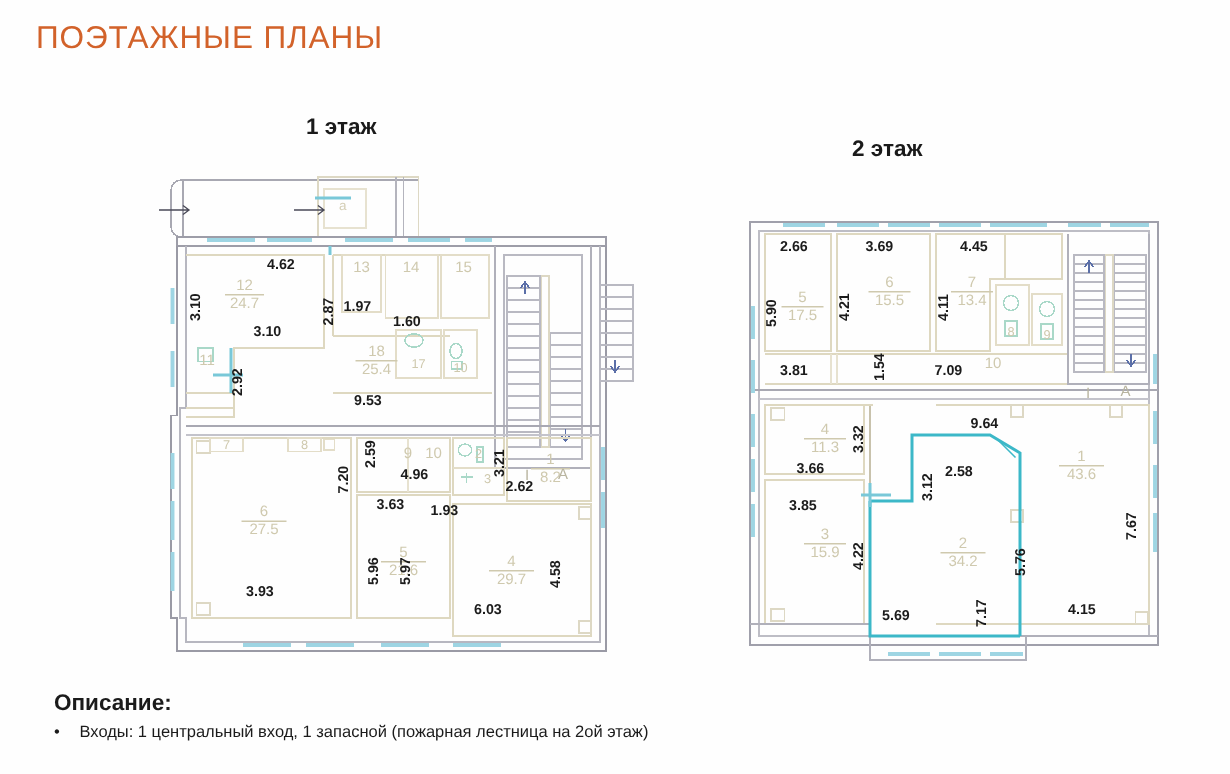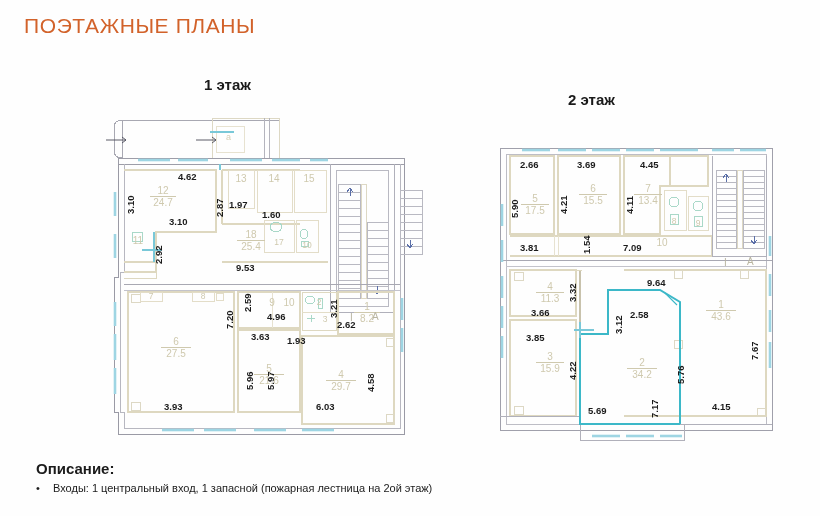--- a/index.html
+++ b/index.html
@@ -305,21 +305,21 @@
     <div class="lbl dim" style="left:158px; top:98px;">1.60</div>
     <div class="lbl dim v" style="left:50px; top:152px; transform:rotate(-90deg);">2.92</div>
     <div class="lbl dim" style="left:132px; top:151px;">9.53</div>
     <div class="lbl dim v" style="left:139px; top:200px; transform:rotate(-90deg);">2.59</div>
     <div class="lbl dim v" style="left:121px; top:217px; transform:rotate(-90deg);">7.20</div>
     <div class="lbl dim" style="left:163px; top:200px;">4.96</div>
     <div class="lbl dim" style="left:147px; top:220px;">3.63</div>
     <div class="lbl dim" style="left:183px; top:224px;">1.93</div>
     <div class="lbl dim v" style="left:225px; top:206px; transform:rotate(-90deg);">3.21</div>
     <div class="lbl dim" style="left:233px; top:208px;">2.62</div>
-    <div class="lbl dim" style="left:60px; top:290px;">3.93</div>
+    <div class="lbl dim" style="left:60px; top:278px;">3.93</div>
     <div class="lbl dim v" style="left:141px; top:278px; transform:rotate(-90deg);">5.96</div>
     <div class="lbl dim v" style="left:162px; top:278px; transform:rotate(-90deg);">5.97</div>
     <div class="lbl dim" style="left:212px; top:290px;">6.03</div>
     <div class="lbl dim v" style="left:262px; top:280px; transform:rotate(-90deg);">4.58</div>
   </div>
 
   <div class="plan" id="plan2">
     <svg width="330" height="320" viewBox="0 0 330 320">
       <g stroke="#9a9aa5" stroke-width="1" fill="none" shape-rendering="crispEdges">
 

